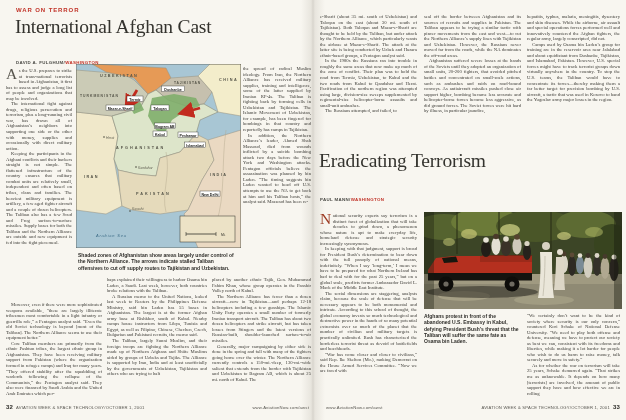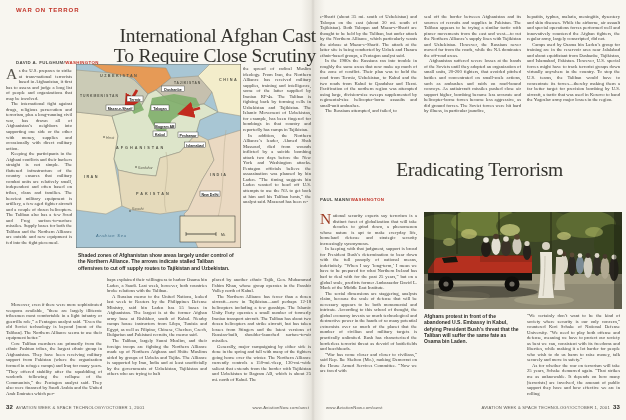--- a/index.html
+++ b/index.html
@@ -5,22 +5,22 @@
   html,body{margin:0;padding:0;}
   body{width:626px;height:420px;position:relative;overflow:hidden;
        background:#f8f6f0;font-family:"Liberation Serif",serif;color:#3b3a35;}
   .abs{position:absolute;}
   .colblock{position:absolute;overflow:hidden;}
   .colblock p{font-size:4.7px;line-height:5.55px;text-align:justify;margin:0;
               -webkit-hyphens:auto;hyphens:auto;}
   .colblock p.ind{text-indent:5px;}
   .kicker{font-family:"Liberation Sans",sans-serif;font-weight:bold;font-size:6px;
           letter-spacing:.9px;color:#c13227;}
-  h1{font-size:19.5px;line-height:19.5px;font-weight:normal;color:#34332e;margin:9px;
-     font-family:"Liberation Serif",serif;letter-spacing:-.2px;text-align:right;}
+  h1{font-size:19.5px;line-height:19.5px;font-weight:normal;color:#34332e;margin:0;
+     font-family:"Liberation Serif",serif;letter-spacing:-.2px;}
   .byline{font-family:"Liberation Sans",sans-serif;font-size:4.4px;font-weight:bold;
           letter-spacing:.35px;color:#4a4a45;}
   .byline .city{color:#c13227;}
   .dropcap{float:left;font-size:15.5px;line-height:12.8px;padding-right:1.5px;color:#56544c;}
   .dropcap.red{color:#9c3a22;}
   .mapcaption{font-family:"Liberation Sans",sans-serif;font-weight:bold;font-size:5px;
               line-height:6.3px;color:#2e2d29;text-align:left;}
   .photocap{font-family:"Liberation Sans",sans-serif;font-weight:bold;font-size:5px;
             line-height:6.3px;color:#2e2d29;}
   .footer{font-family:"Liberation Sans",sans-serif;font-size:4.2px;color:#56554f;
@@ -41,21 +41,20 @@
 <body>
 
 <div class="gutter"></div>
 
 <div class="abs" style="left:0;top:0;width:313px;height:420px;">
 
   <div class="abs kicker" style="left:16px;top:7px;">WAR ON TERROR</div>
 
   <h1 class="abs" style="left:15px;top:17px;width:292px;">
     <span>International Afghan Cast</span><br>
-    <span>To Require Close Scrutiny</span>
   </h1>
 
   <div class="abs byline" style="left:16px;top:60px;">
     <span>DAVID A. FULGHUM/</span><span class="city">WASHINGTON</span>
   </div>
 
   <div class="colblock" style="left:6px;top:68px;width:66px;height:232px;">
     <p><span class="dropcap">A</span><span>s the U.S. prepares to strike at trans-national terrorists based in Afghanistan, it first has to assess and judge a long list of people and organizations that may be involved.</span></p>
     <p class="ind">The international fight against drugs, religious persecution and terrorism, plus a long-running civil war, has drawn all of Afghanistan’s neighbors into supporting one side or the other with money, supplies and occasionally with direct military action.</p>
     <p class="ind">Keeping the participants in the Afghani conflicts and their backers straight is not simple. The flattened infrastructure of the country ensures that military combat units are relatively small, independent and often based on tribes, clans and families. The heaviest military equipment is artillery, a few aged fighter aircraft and a couple of dozen helicopters. The Taliban also has a few Scud and Frog surface-to-surface missiles. Supply bases for both the Taliban and the Northern Alliance are outside and new equipment is fed into the fight piecemeal.</p>

